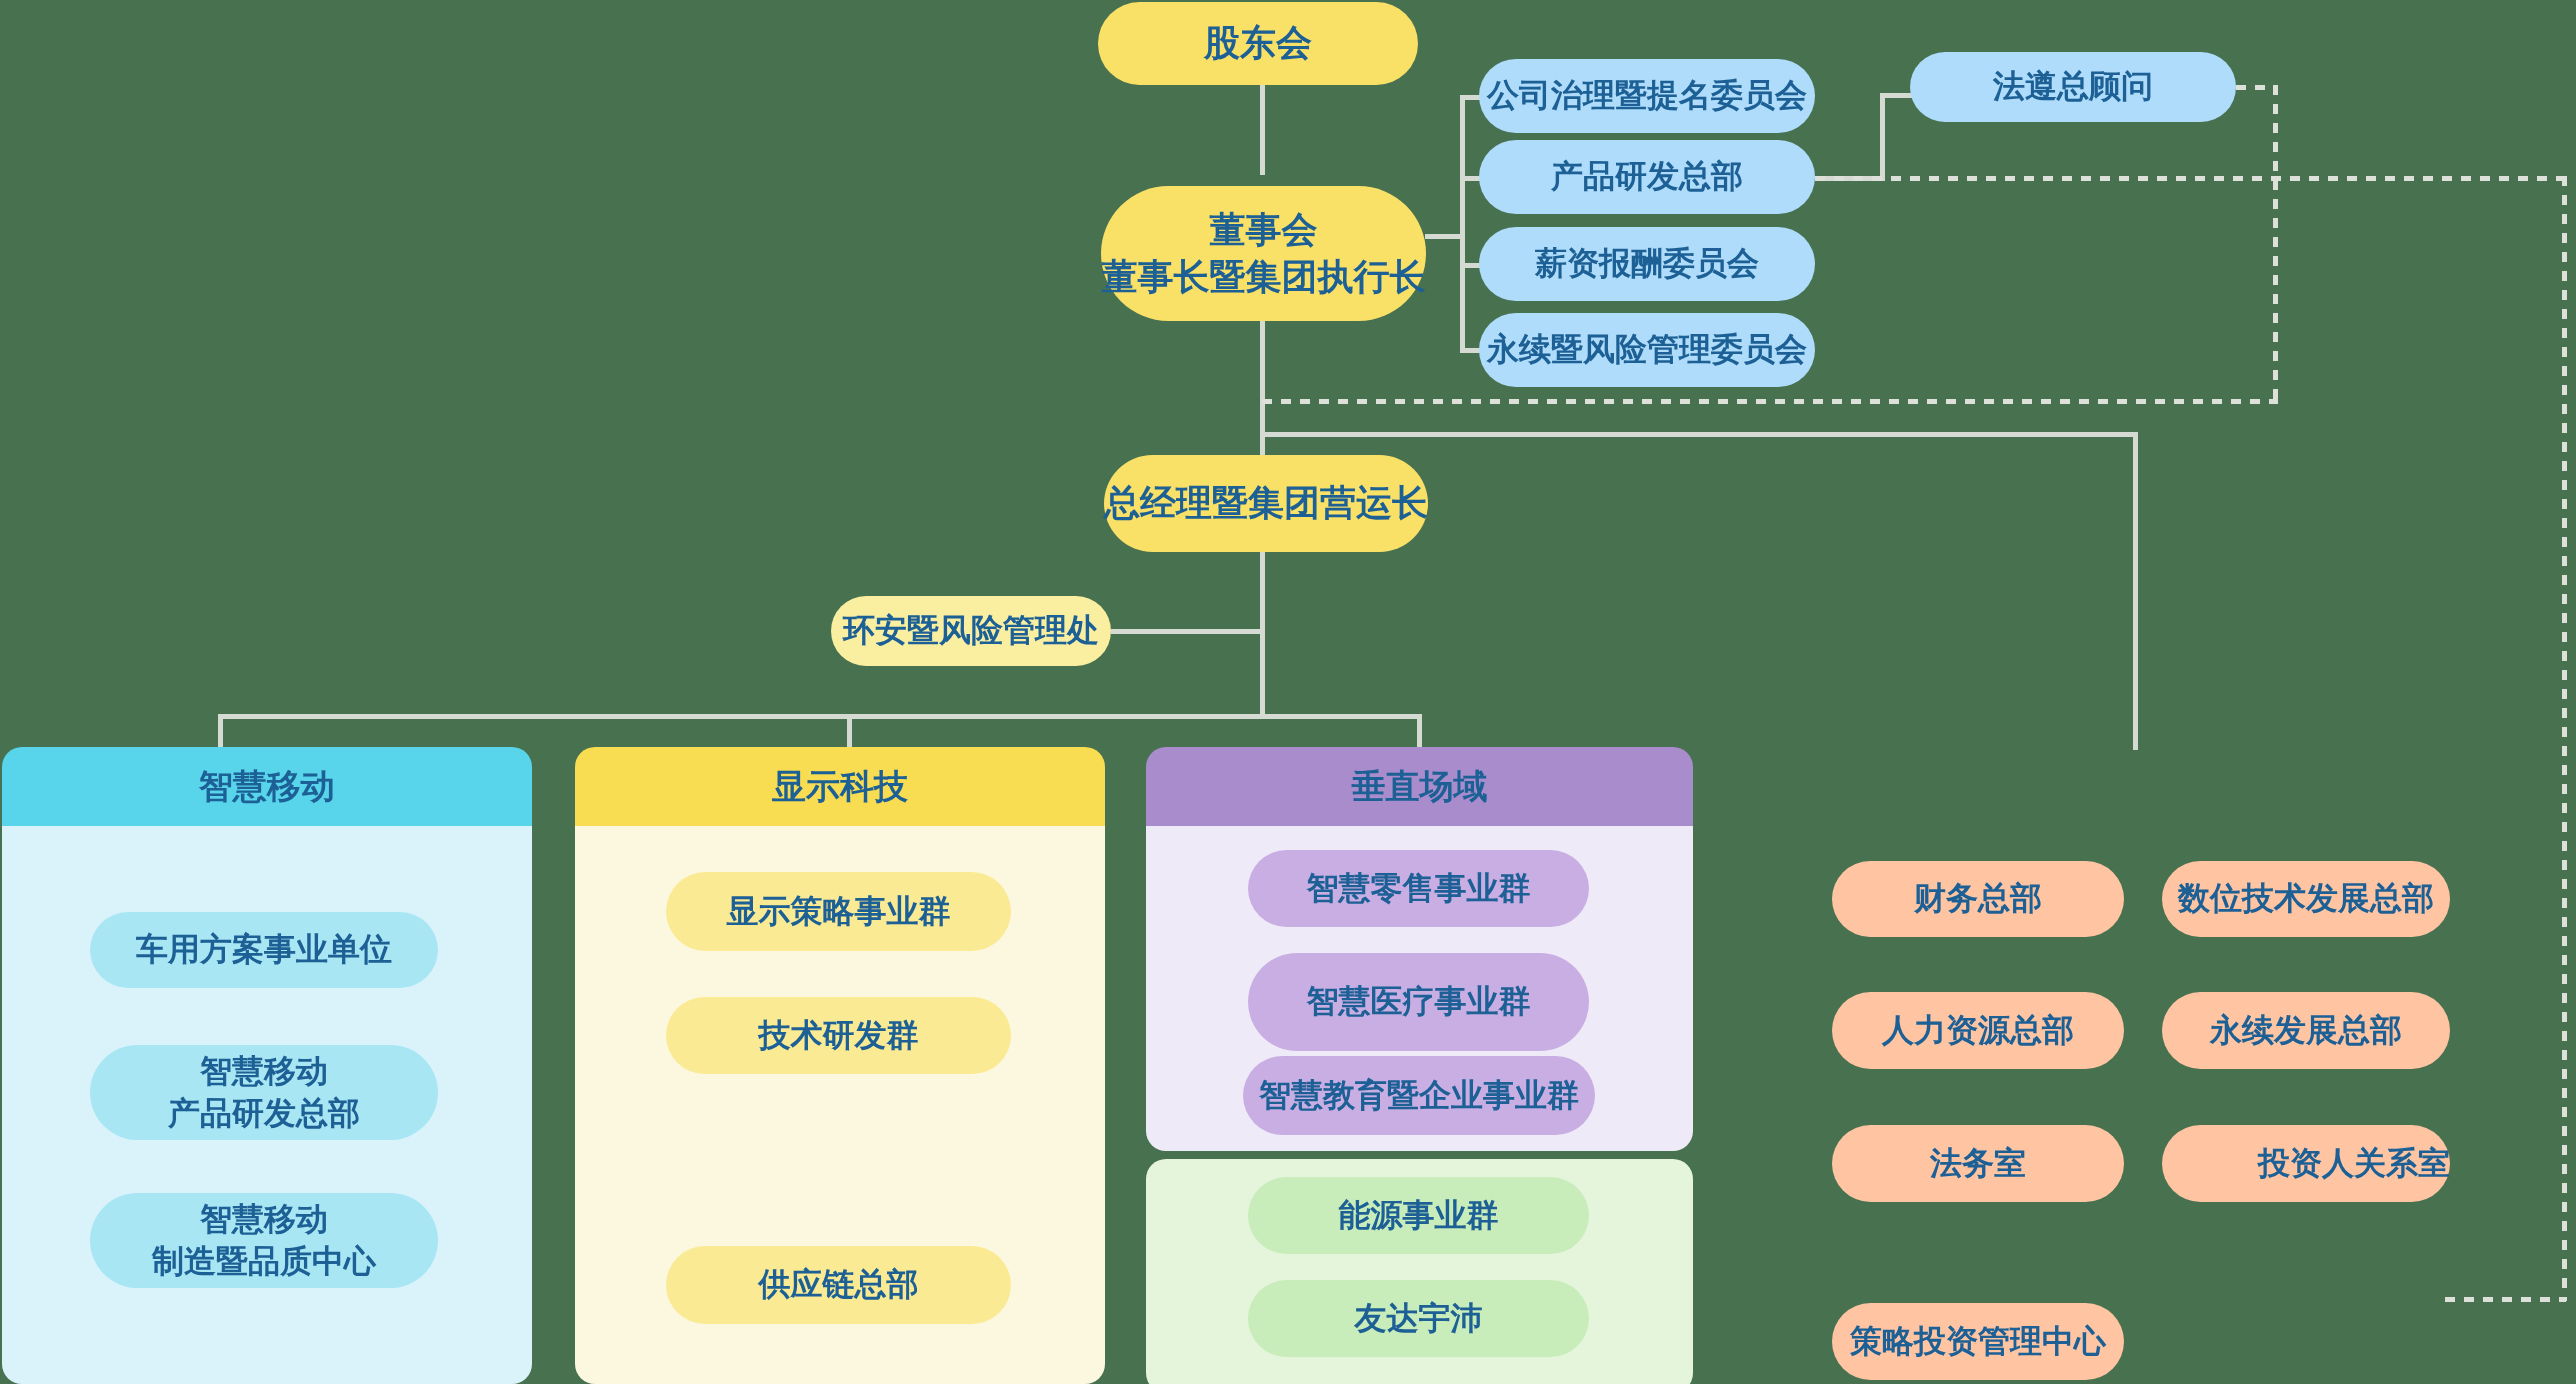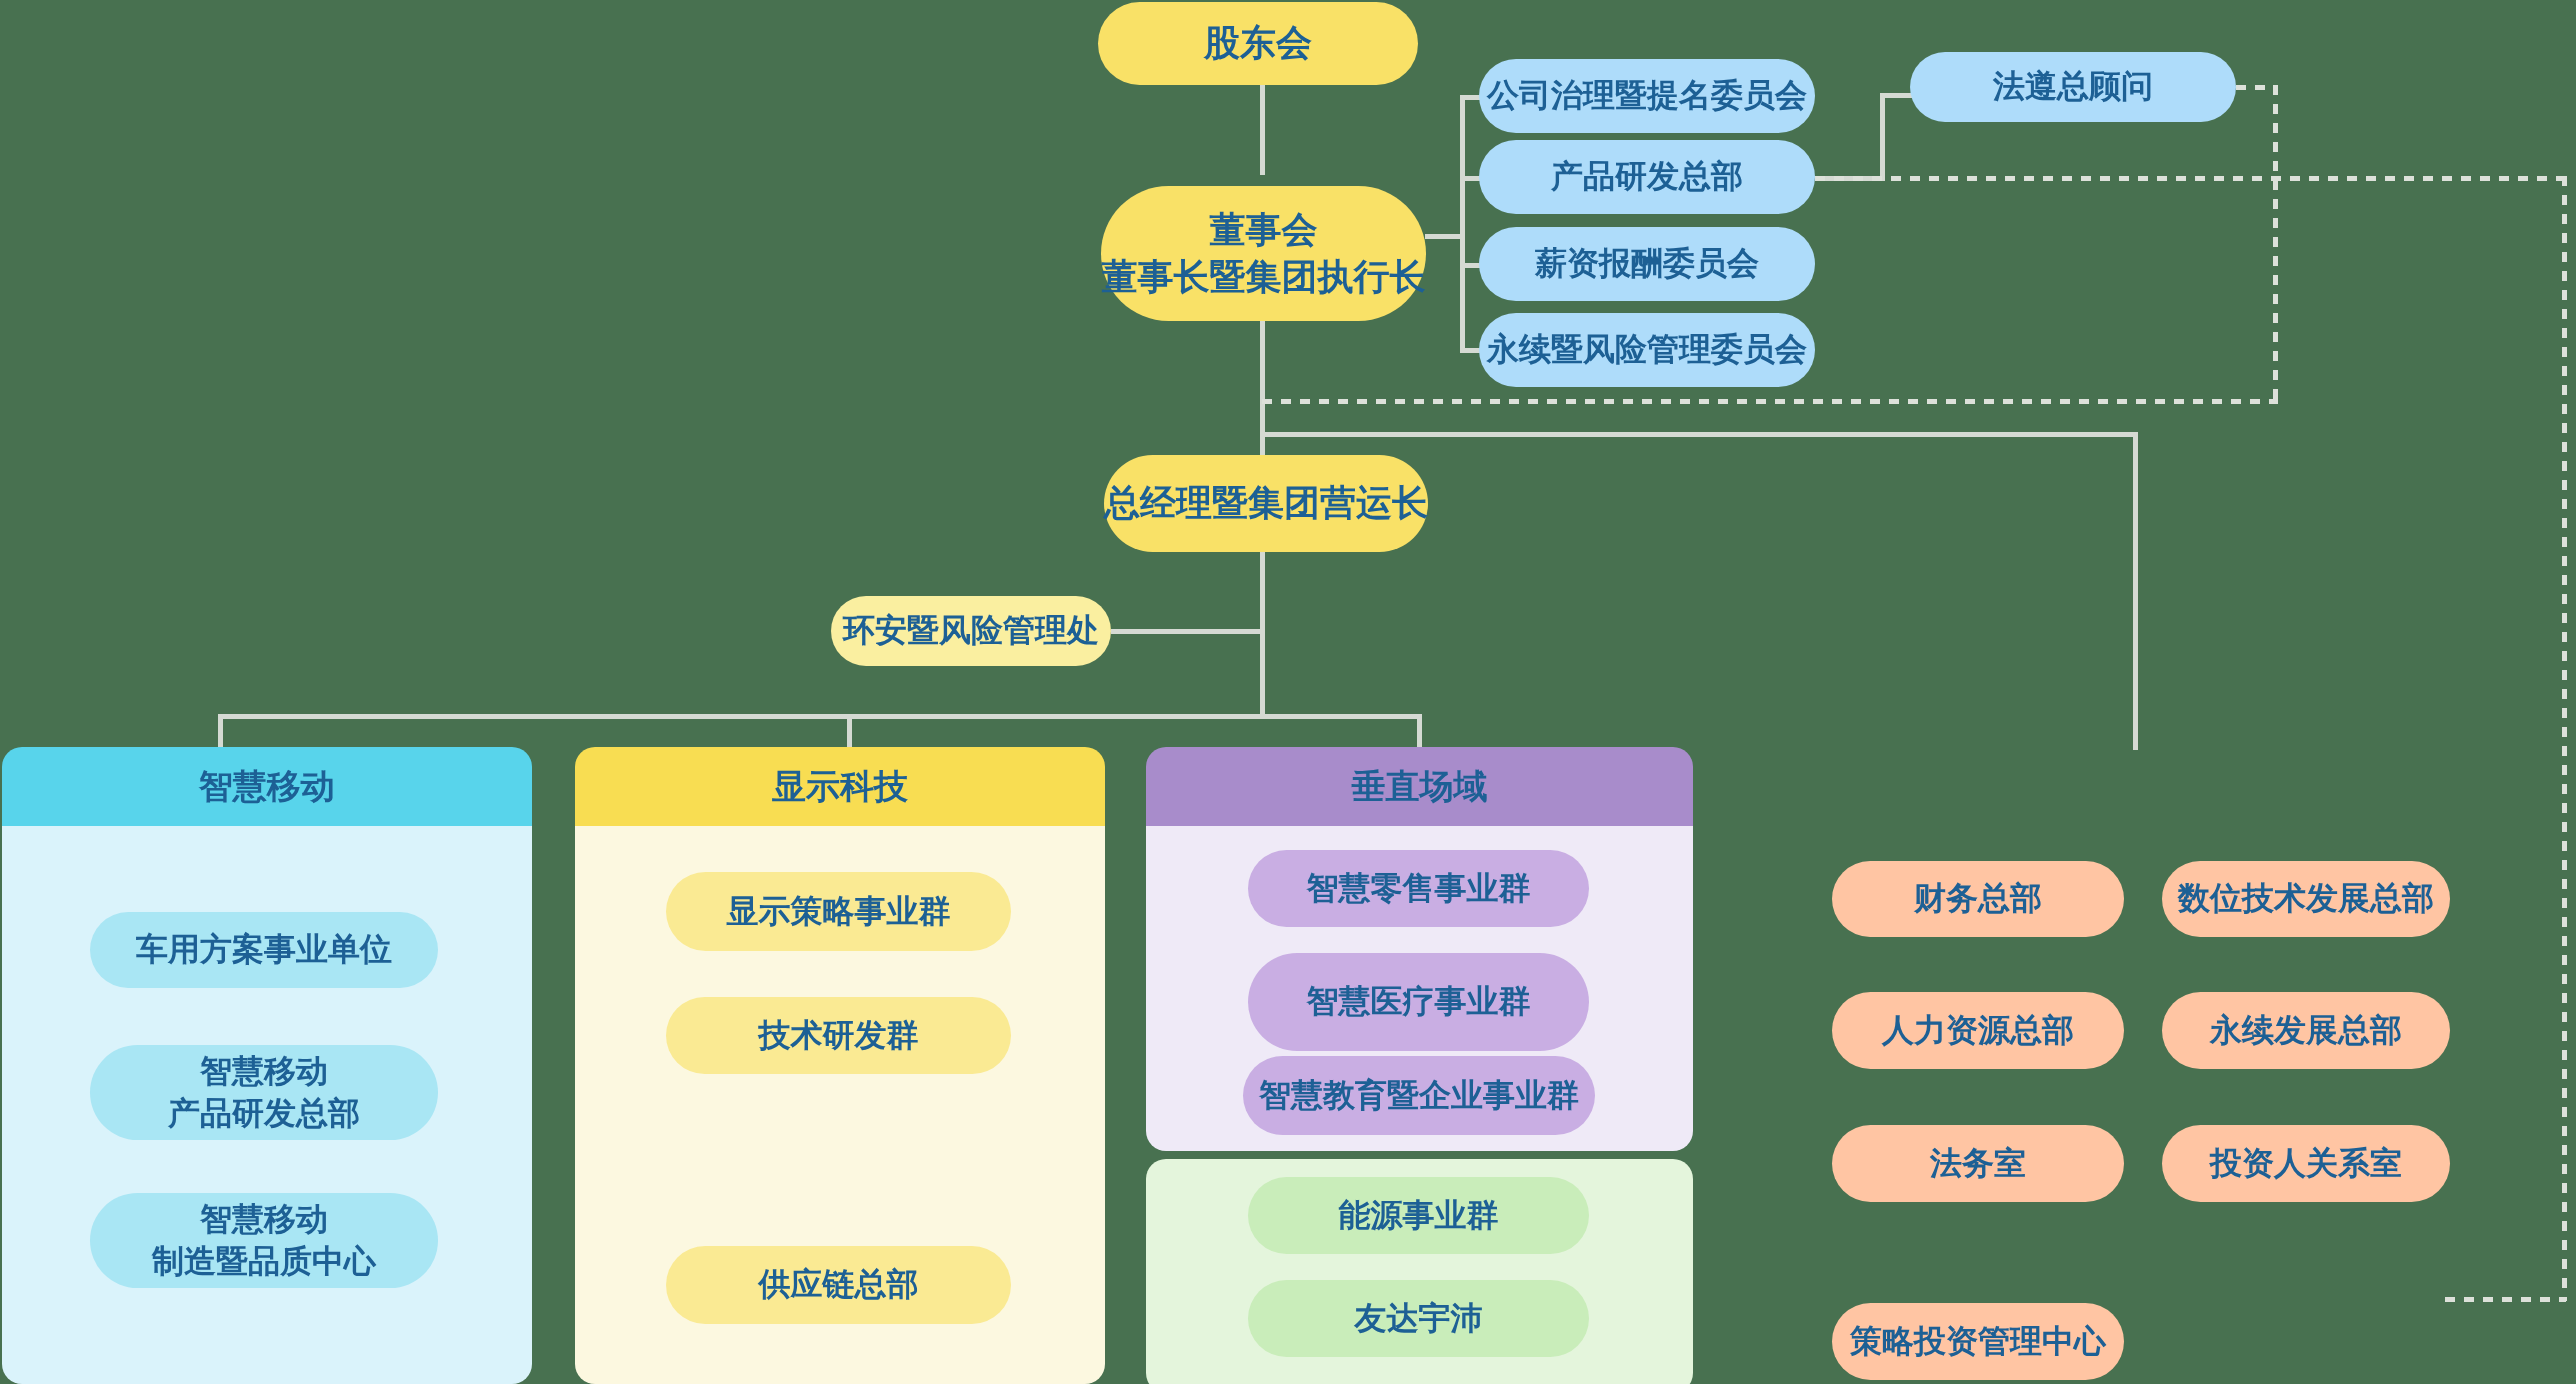--- a/index.html
+++ b/index.html
@@ -167,18 +167,18 @@
   </div>
   <div class="pill c4p" style="left:1832px;top:1303px;width:292px;height:77px;">
     <span>策略投资管理中心</span>
   </div>
   <div class="pill c4p" style="left:2162px;top:861px;width:288px;height:76px;">
     <span>数位技术发展总部</span>
   </div>
   <div class="pill c4p" style="left:2162px;top:992px;width:288px;height:77px;">
     <span>永续发展总部</span>
   </div>
-  <div class="pill c4p" style="left:2162px;top:1125px;width:288px;height:77px;">
+  <div class="pill c4p" style="left:2162px;top:1125px;width:288px;height:77px;align-items:flex-end;">
     <span>投资人关系室</span>
   </div>
 
 </div>
 
 
 </body></html>

